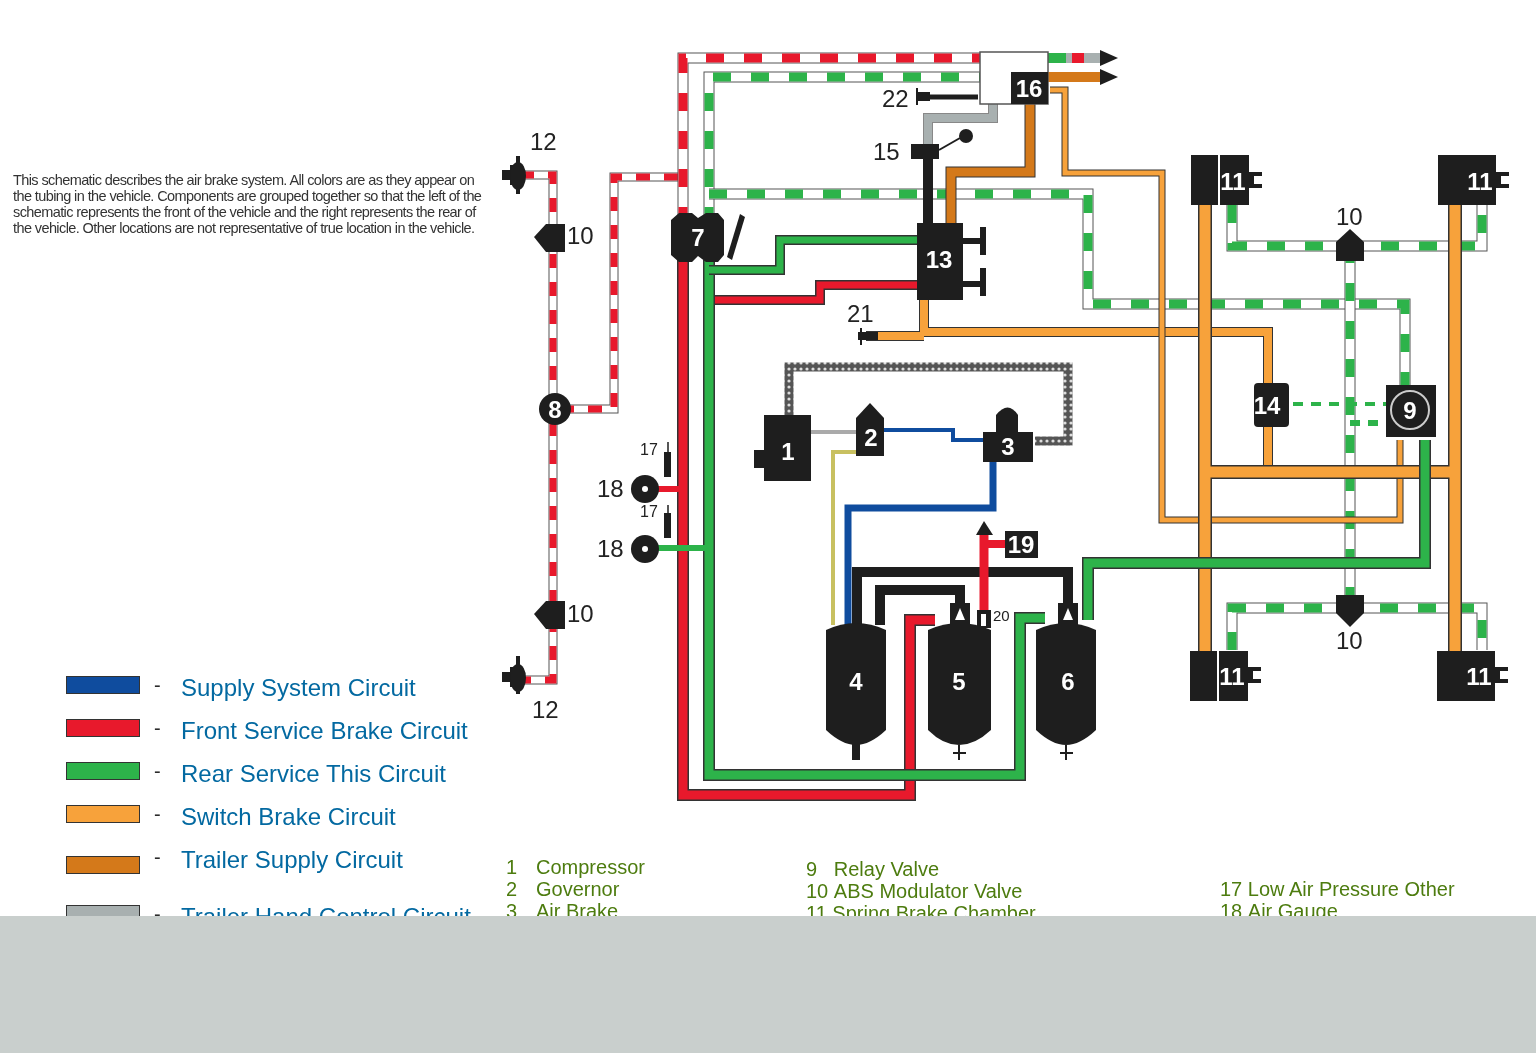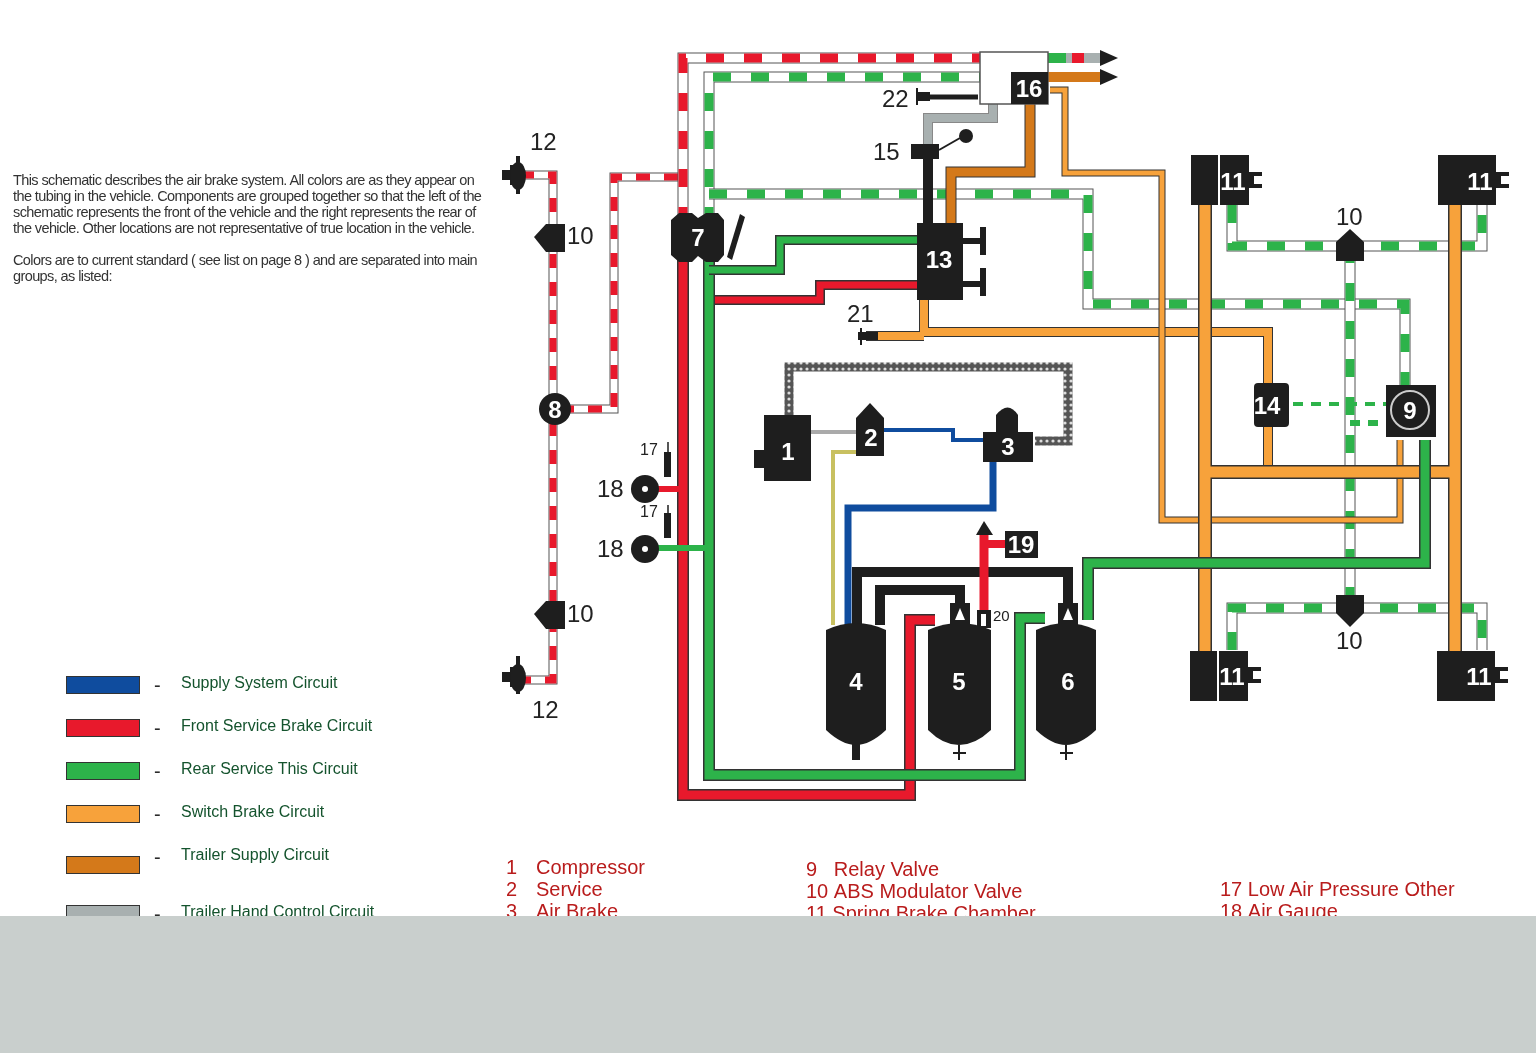--- a/index.html
+++ b/index.html
@@ -16,38 +16,37 @@
       margin-top: 32px;
     }
     .intro p { margin: 0 0 16px 0; }
     .legend { position: absolute; left: 66px; top: 672px; }
     .legend-row { position: absolute; left: 0; height: 30px; width: 420px; }
     .swatch {
       position: absolute; left: 0; top: 4px; width: 74px; height: 18px;
       border: 1.5px solid #333; box-sizing: border-box;
     }
     .legend-dash { position: absolute; left: 88px; top: 2px; font-size: 20px; }
-    .legend-label { position: absolute; left: 115px; top: 2px; font-size: 16px; color: #14532d; white-space: nowrap; }
-    .parts { position: absolute; top: 856px; font-size: 20px; line-height: 22px; color: #b91c1c; }
+    .legend-label { position: absolute; left: 115px; top: 2px; font-size: 24px; color: #0369a1; white-space: nowrap; }
+    .parts { position: absolute; top: 856px; font-size: 20px; line-height: 22px; color: #4d7c0f; }
     .parts div { white-space: nowrap; height: 22px; }
     .parts .num { display: inline-block; width: 30px; }
     .overlay {
       position: absolute; left: 0; top: 916px; width: 1536px; height: 137px;
       background: #c9cfcd;
     }
     svg#diagram { position: absolute; left: 0; top: 0; }
     .lbl { font-family: "Liberation Sans", sans-serif; font-size: 24px; fill: #222; }
     .clbl { font-family: "Liberation Sans", sans-serif; font-size: 24px; font-weight: bold; fill: #fff; }
   </style>
 </head>
 <body>
 
 <div class="intro">
   <p>This schematic describes the air brake system. All colors are as they appear on the tubing in the vehicle. Components are grouped together so that the left of the schematic represents the front of the vehicle and the right represents the rear of the vehicle. Other locations are not representative of true location in the vehicle.</p>
-  <p>Colors are to current standard ( see list on page 8 ) and are separated into main groups, as listed:</p>
 </div>
 
 <svg id="diagram" width="1536" height="1053" viewBox="0 0 1536 1053">
   <defs>
     <pattern id="braid" width="6" height="6" patternUnits="userSpaceOnUse">
       <rect width="6" height="6" fill="#555"></rect>
       <circle cx="3" cy="3" r="1.6" fill="#ddd"></circle>
     </pattern>
   </defs>
 
@@ -347,21 +346,21 @@
   </div>
   <div class="legend-row" style="top:229px">
     <span class="swatch" style="background:#a8b0b0"></span>
     <span class="legend-dash">-</span>
     <span class="legend-label">Trailer Hand Control Circuit</span>
   </div>
 </div>
 
 <div class="parts" style="left:506px">
   <div><span class="num">1</span><span>Compressor</span></div>
-  <div><span class="num">2</span><span>Service</span></div>
+  <div><span class="num">2</span><span>Governor</span></div>
   <div><span class="num">3</span><span>Air Brake</span></div>
 </div>
 <div class="parts" style="left:806px;top:858px">
   <div><span>9</span>&nbsp;&nbsp;&nbsp;<span>Relay Valve</span></div>
   <div><span>10</span>&nbsp;<span>ABS Modulator Valve</span></div>
   <div><span>11</span>&nbsp;<span>Spring Brake Chamber</span></div>
 </div>
 <div class="parts" style="left:1220px;top:878px">
   <div><span>17</span>&nbsp;<span>Low Air Pressure Other</span></div>
   <div><span>18</span>&nbsp;<span>Air Gauge</span></div>

